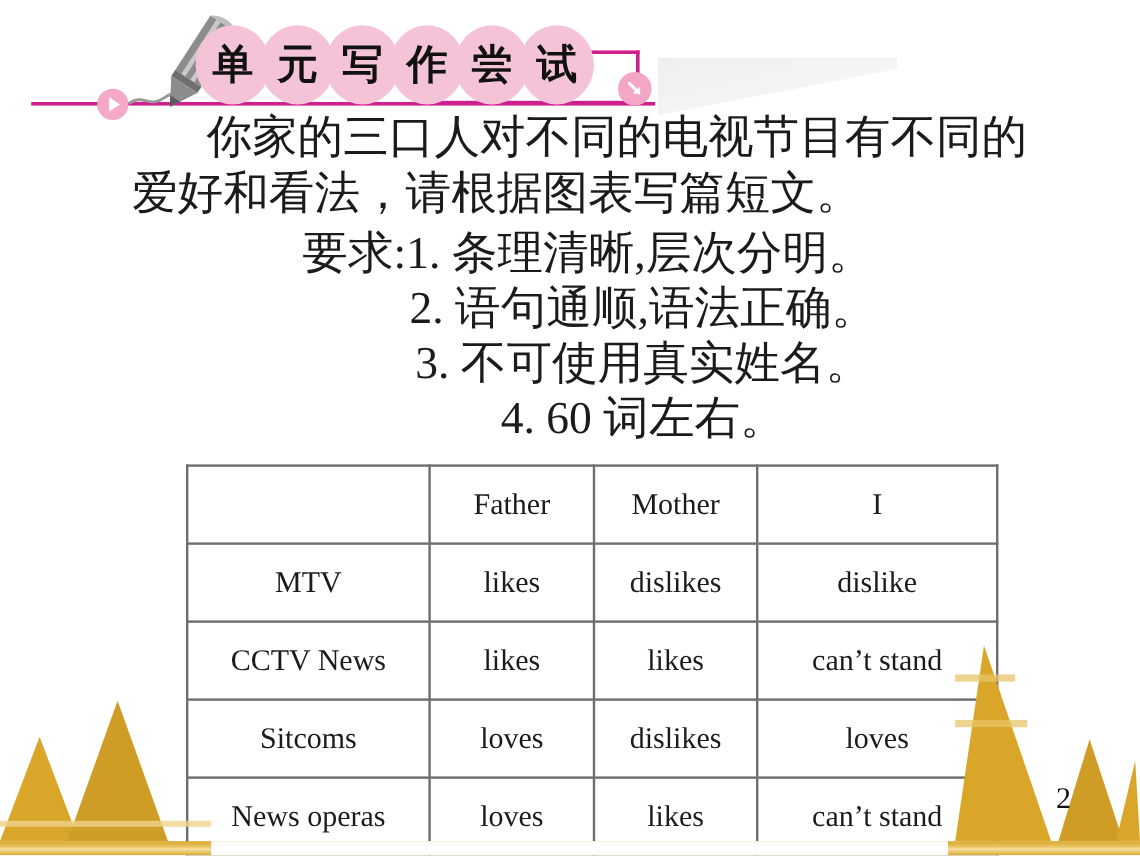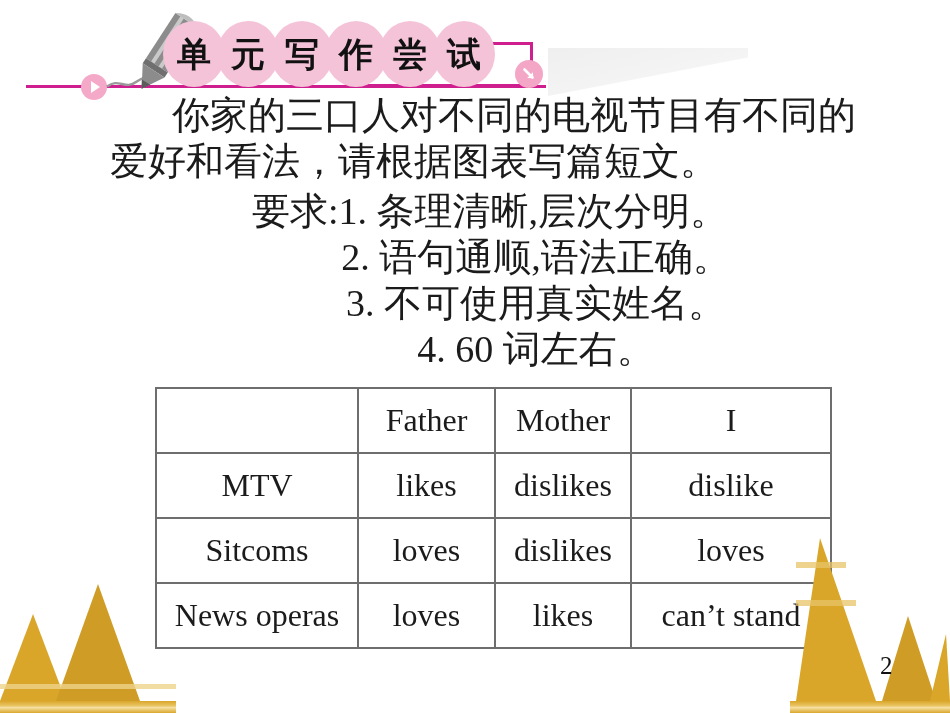--- a/index.html
+++ b/index.html
@@ -147,21 +147,21 @@
 
   
   .tbl {
     position: absolute;
     left: 155px;
     top: 387px;
     width: 635px;
     border-collapse: collapse;
     table-layout: fixed;
     font-family: "Liberation Serif", "DejaVu Serif", serif;
-    font-size: 32px;
+    font-size: 25px;
     color: #1b1b1b;
     background: #ffffff;
   }
   .tbl td {
     border: 2px solid #6e6e6e;
     height: 63px;
     text-align: center;
     vertical-align: middle;
     padding: 0 4px;
   }
@@ -272,20 +272,26 @@
         <td class="col-c">Mother</td>
         <td class="col-d">I</td>
       </tr>
       <tr>
         <td class="col-a">MTV</td>
         <td class="col-b">likes</td>
         <td class="col-c">dislikes</td>
         <td class="col-d">dislike</td>
       </tr>
       <tr>
+        <td class="col-a">CCTV News</td>
+        <td class="col-b">likes</td>
+        <td class="col-c">likes</td>
+        <td class="col-d">can’t stand</td>
+      </tr>
+      <tr>
         <td class="col-a">Sitcoms</td>
         <td class="col-b">loves</td>
         <td class="col-c">dislikes</td>
         <td class="col-d">loves</td>
       </tr>
       <tr>
         <td class="col-a">News operas</td>
         <td class="col-b">loves</td>
         <td class="col-c">likes</td>
         <td class="col-d">can’t stand</td>

